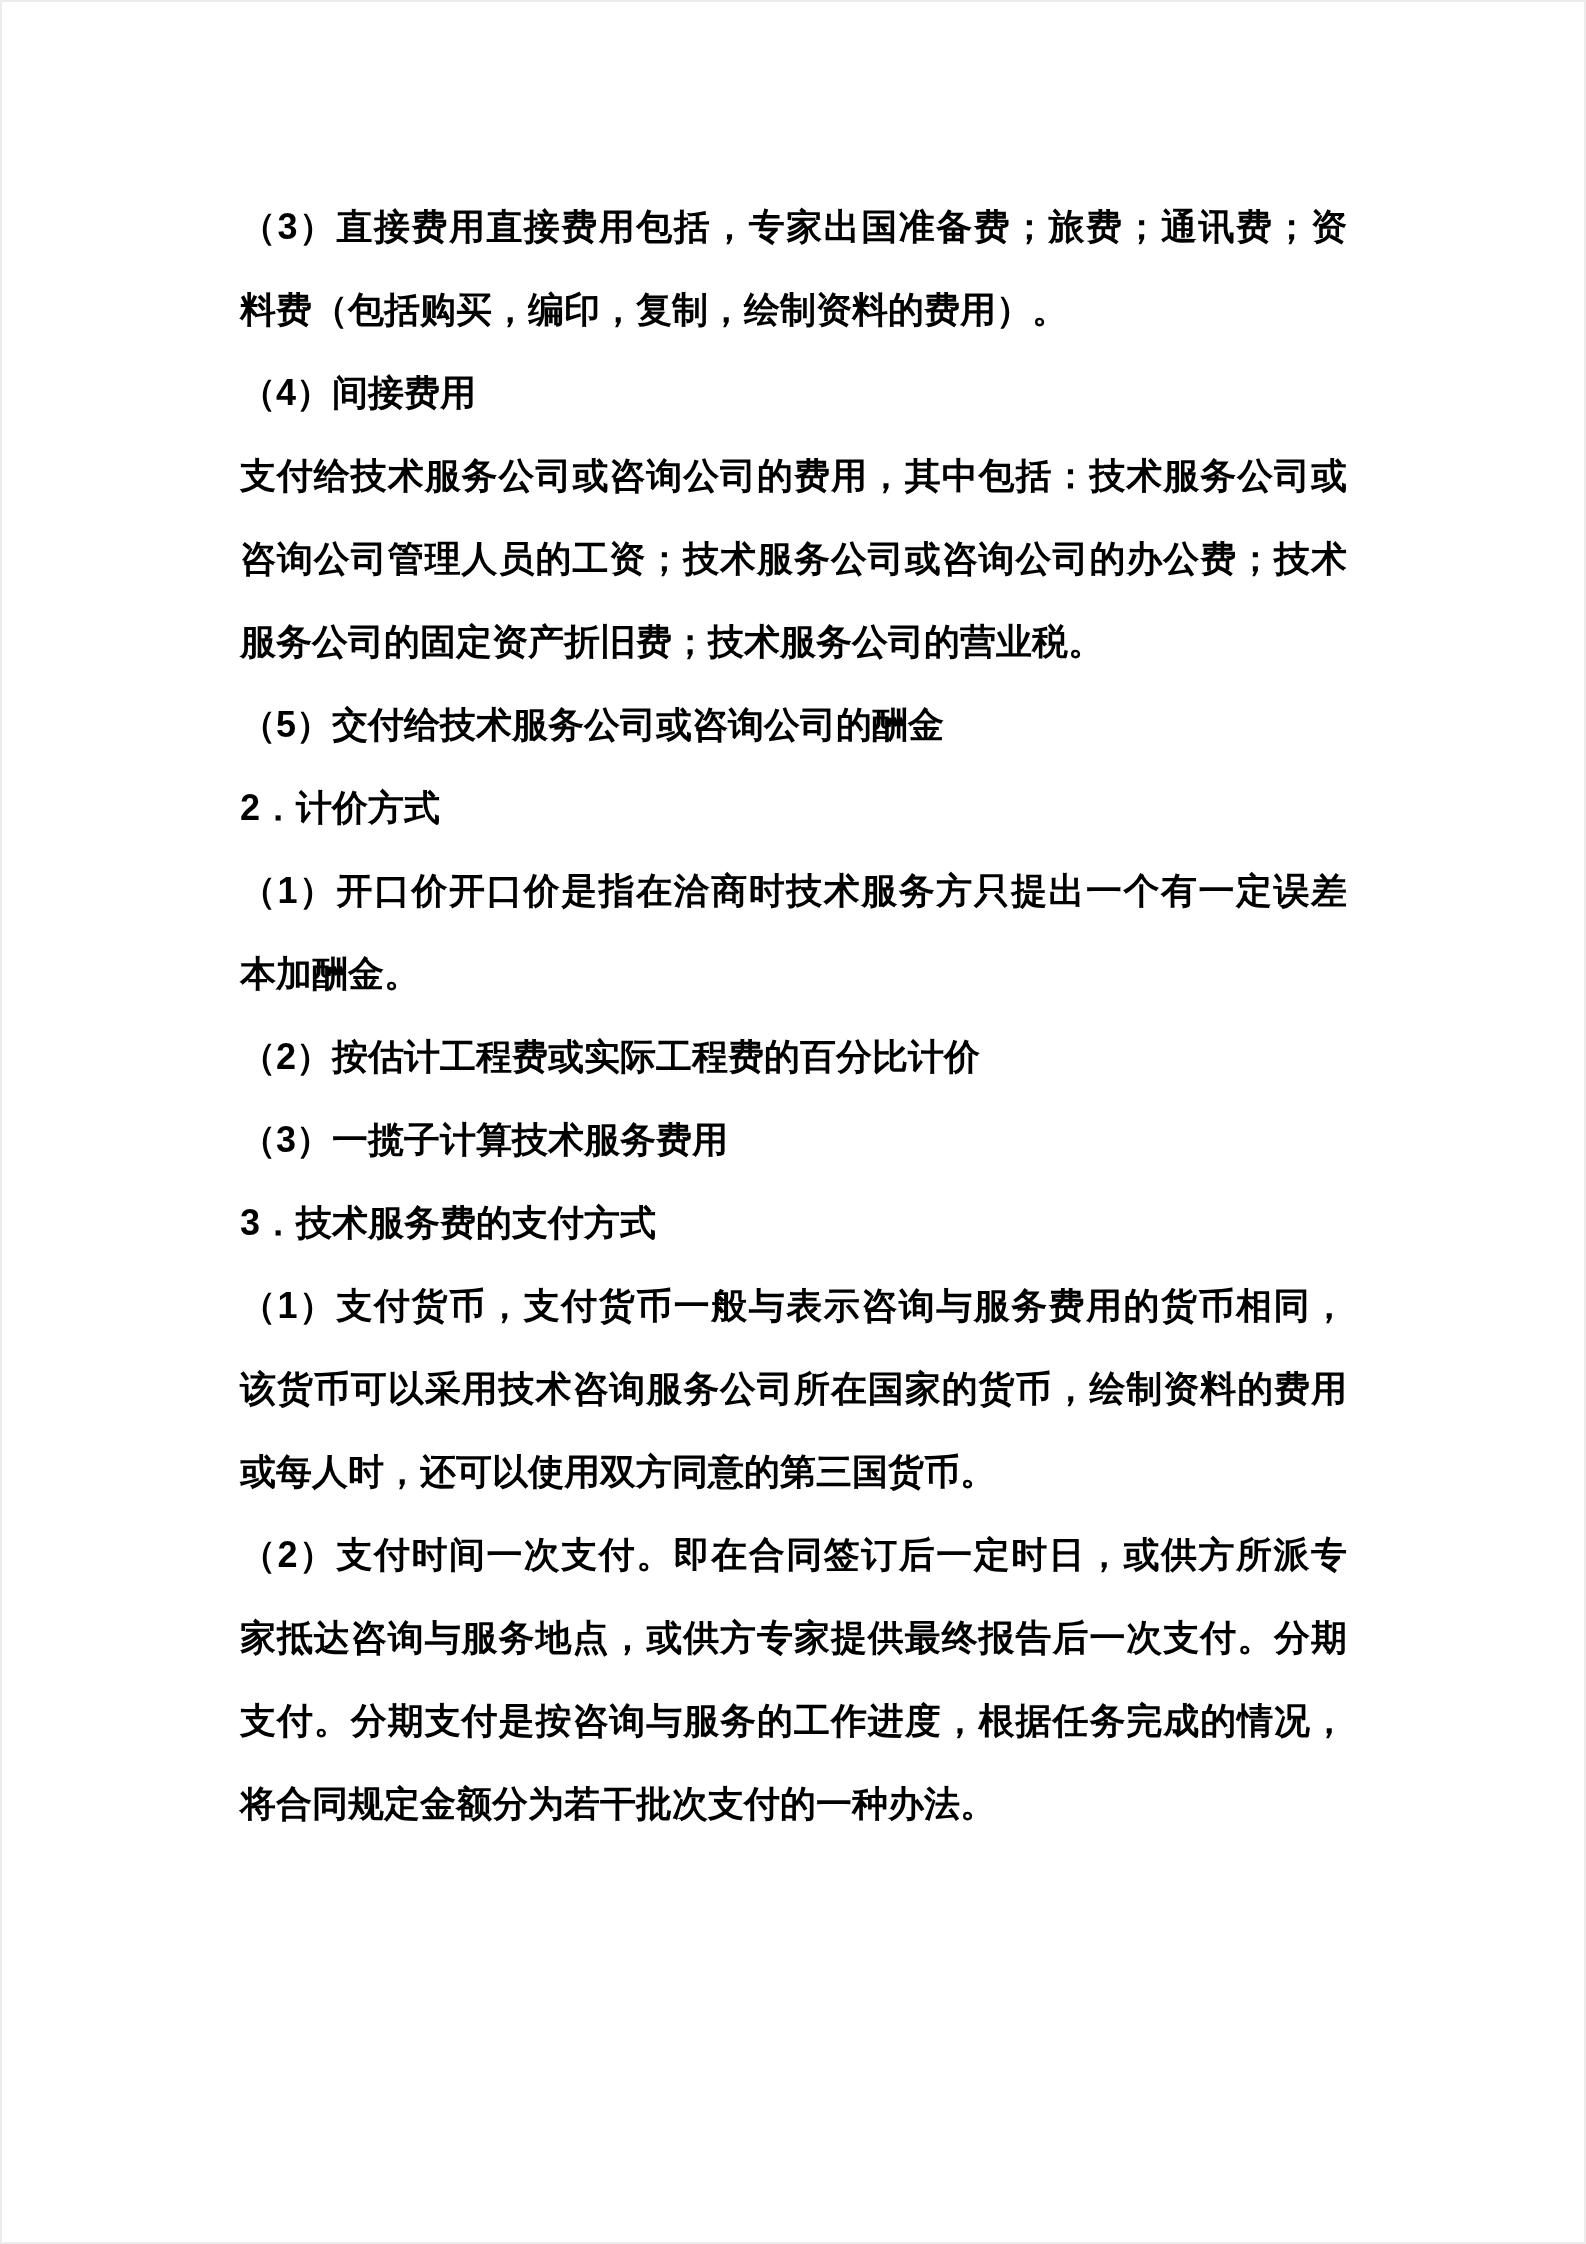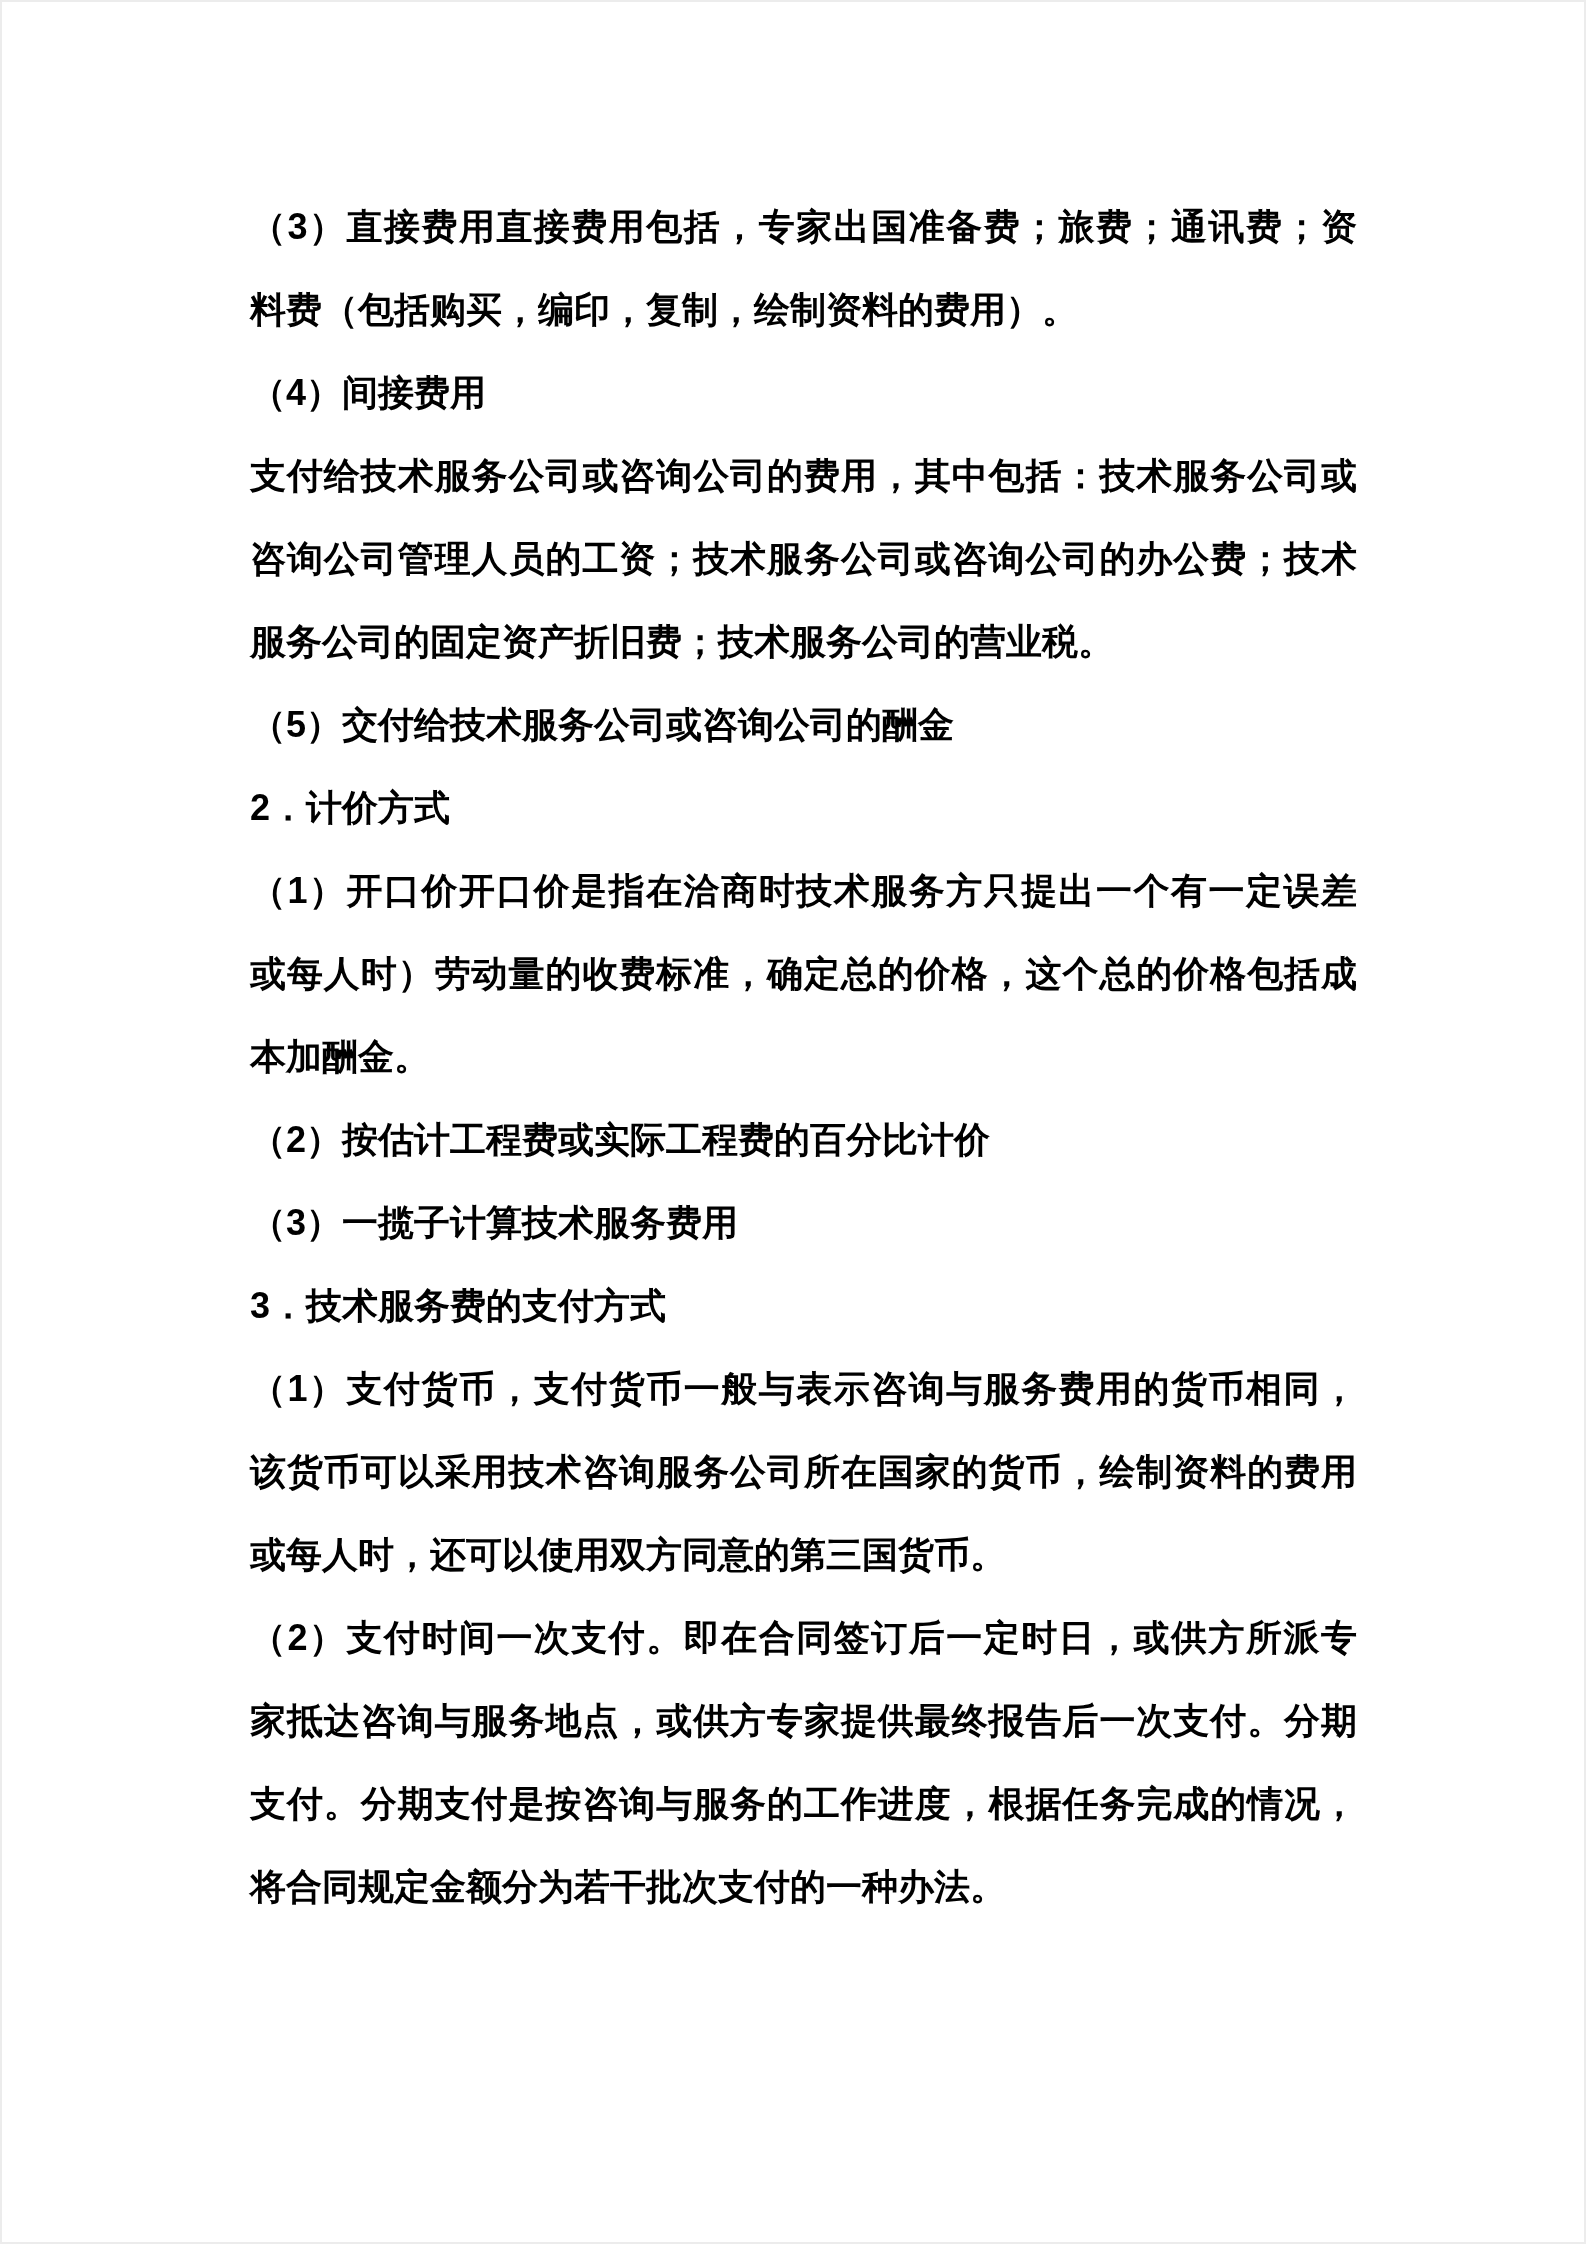--- a/index.html
+++ b/index.html
@@ -26,41 +26,39 @@
     font-size: 36px;
     font-weight: bold;
     line-height: 83px;
   }
   .line {
     width: 100%;
     text-align: justify;
     
     text-align-last: justify;
     white-space: normal;
-    margin-left: 10px;
   }
   .line.para-end {
     text-align-last: left;
   }
 </style>
 </head>
 <body>
 
 <div class="page">
   <div class="text-block">
       <div class="line">（3）直接费用直接费用包括，专家出国准备费；旅费；通讯费；资</div>
       <div class="line para-end">料费（包括购买，编印，复制，绘制资料的费用）。</div>
       <div class="line para-end">（4）间接费用</div>
       <div class="line">支付给技术服务公司或咨询公司的费用，其中包括：技术服务公司或</div>
       <div class="line">咨询公司管理人员的工资；技术服务公司或咨询公司的办公费；技术</div>
       <div class="line para-end">服务公司的固定资产折旧费；技术服务公司的营业税。</div>
       <div class="line para-end">（5）交付给技术服务公司或咨询公司的酬金</div>
       <div class="line para-end">2．计价方式</div>
       <div class="line">（1）开口价开口价是指在洽商时技术服务方只提出一个有一定误差</div>
-      <div class="line">或每人时）劳动量的收费标准，确定总的价格，这个总的价格包括成</div>
       <div class="line para-end">本加酬金。</div>
       <div class="line para-end">（2）按估计工程费或实际工程费的百分比计价</div>
       <div class="line para-end">（3）一揽子计算技术服务费用</div>
       <div class="line para-end">3．技术服务费的支付方式</div>
       <div class="line">（1）支付货币，支付货币一般与表示咨询与服务费用的货币相同，</div>
       <div class="line">该货币可以采用技术咨询服务公司所在国家的货币，绘制资料的费用</div>
       <div class="line para-end">或每人时，还可以使用双方同意的第三国货币。</div>
       <div class="line">（2）支付时间一次支付。即在合同签订后一定时日，或供方所派专</div>
       <div class="line">家抵达咨询与服务地点，或供方专家提供最终报告后一次支付。分期</div>
       <div class="line">支付。分期支付是按咨询与服务的工作进度，根据任务完成的情况，</div>

